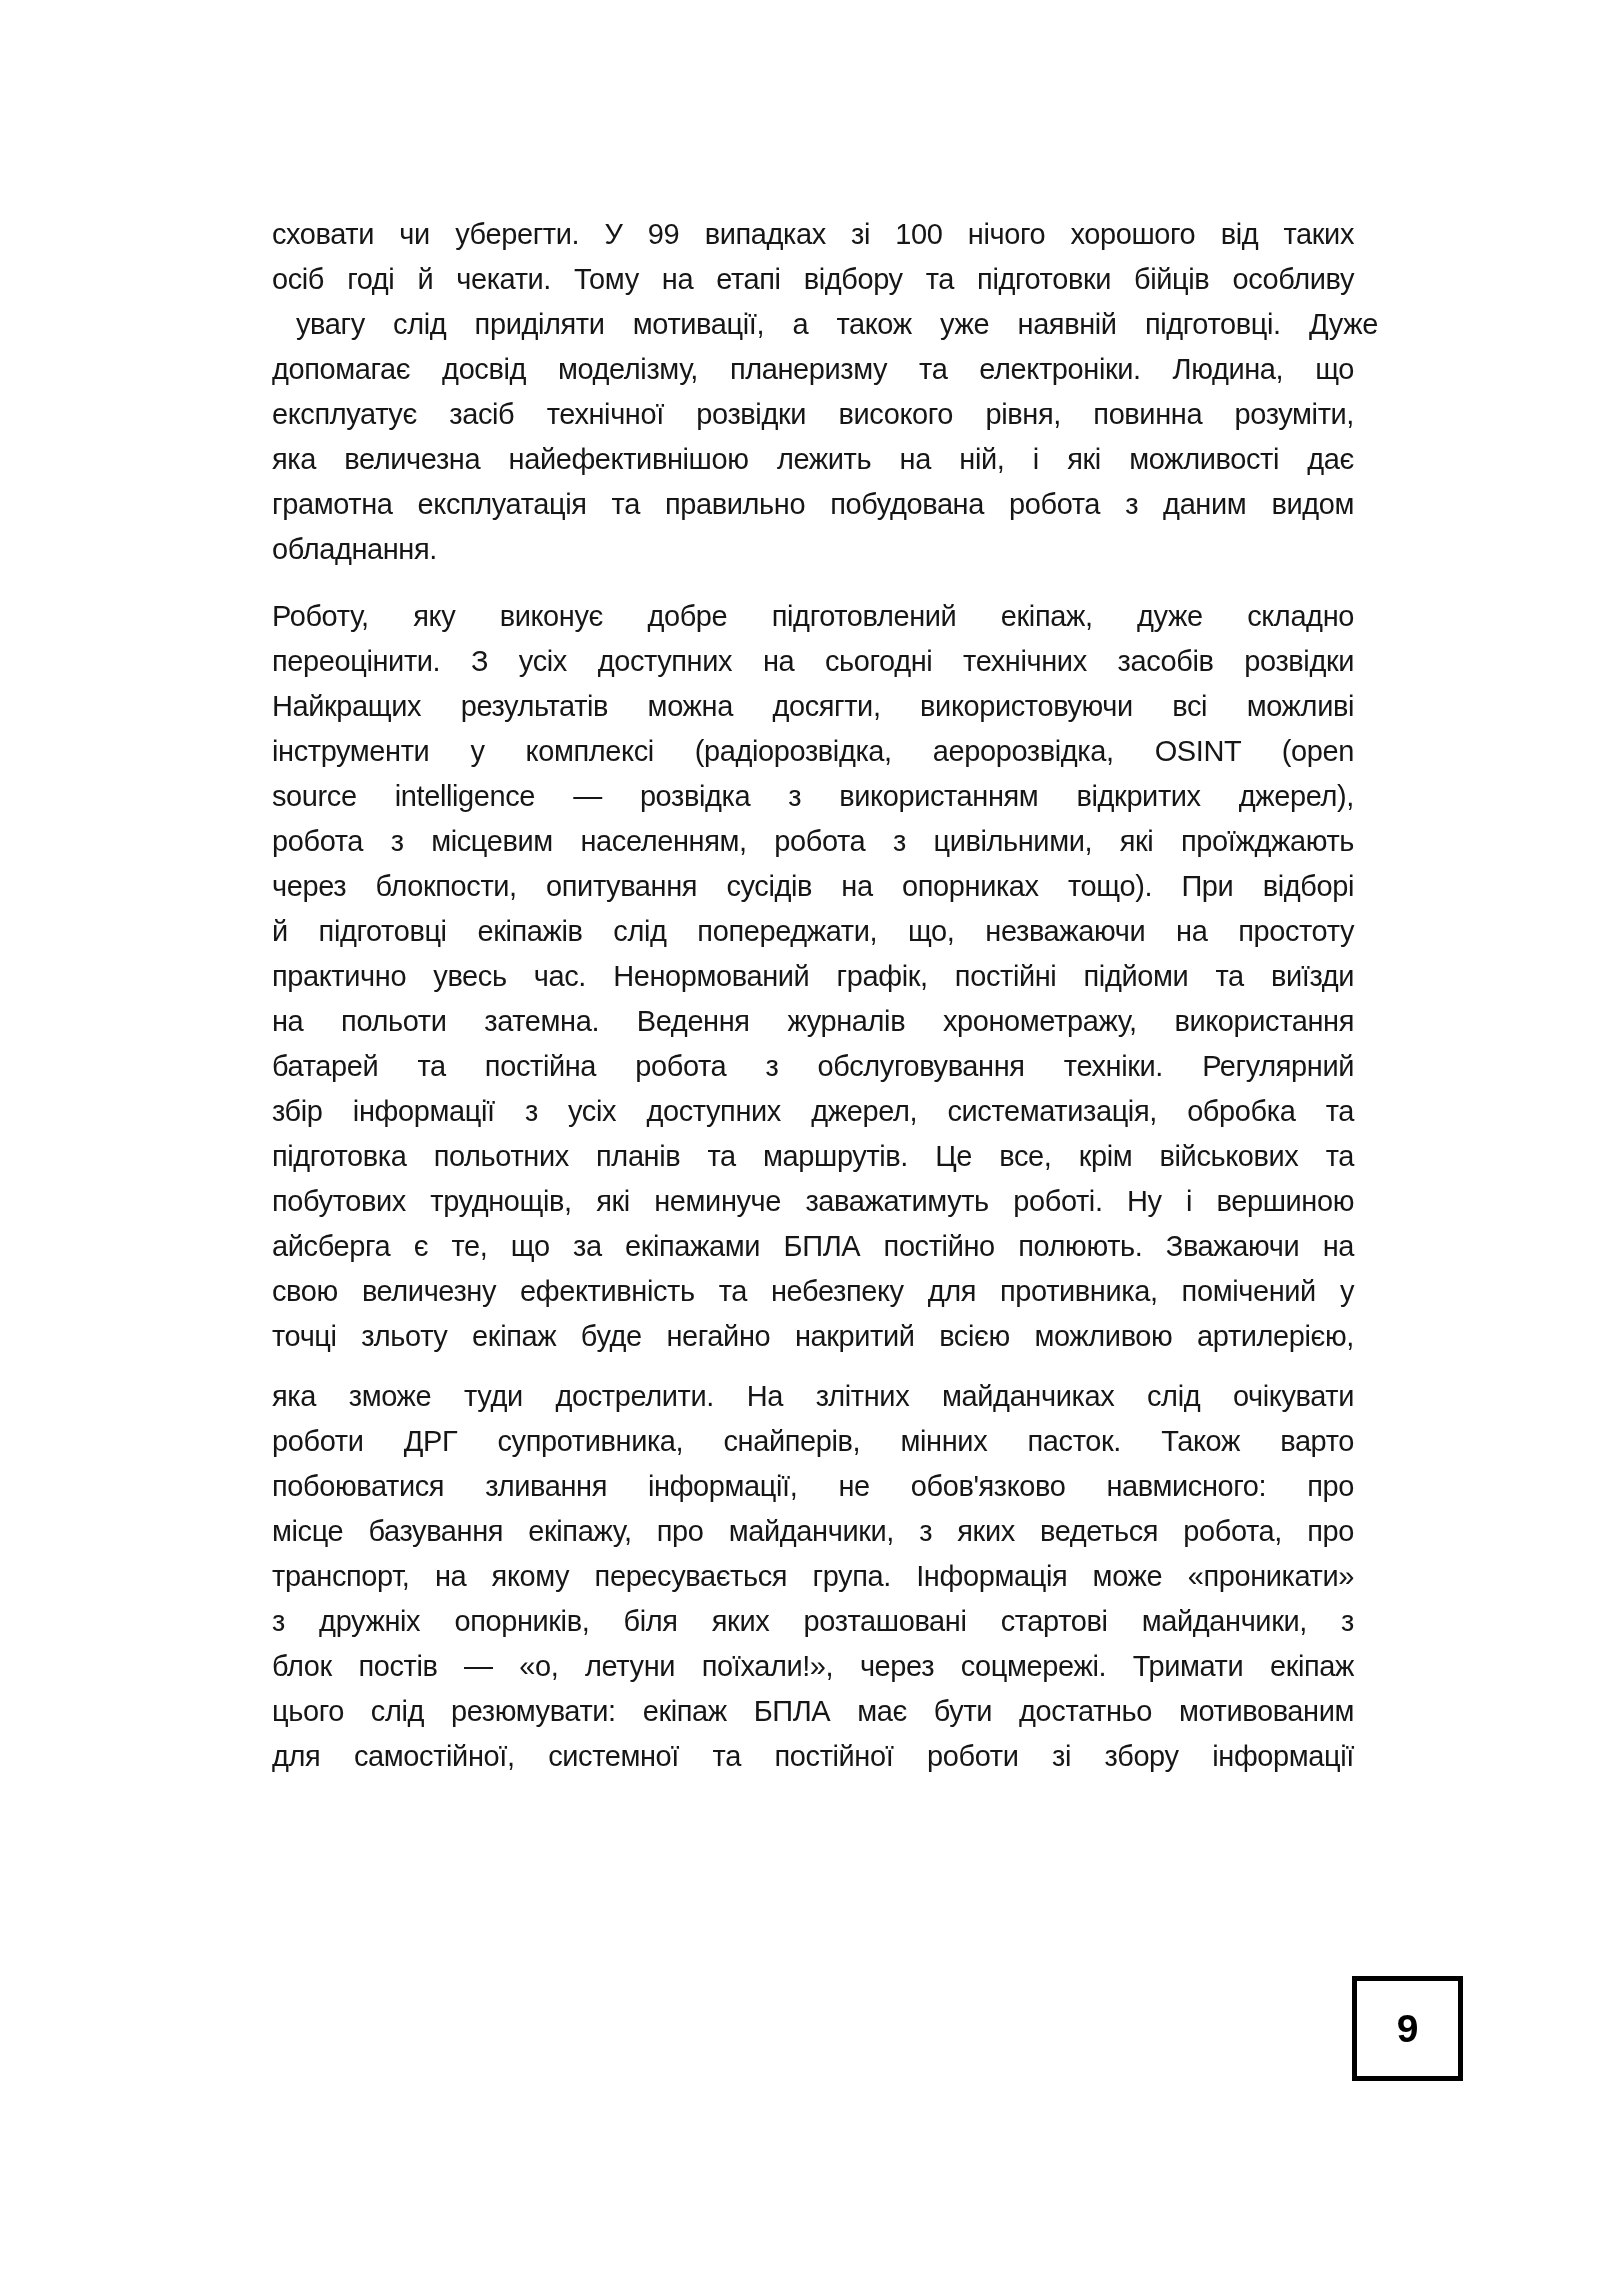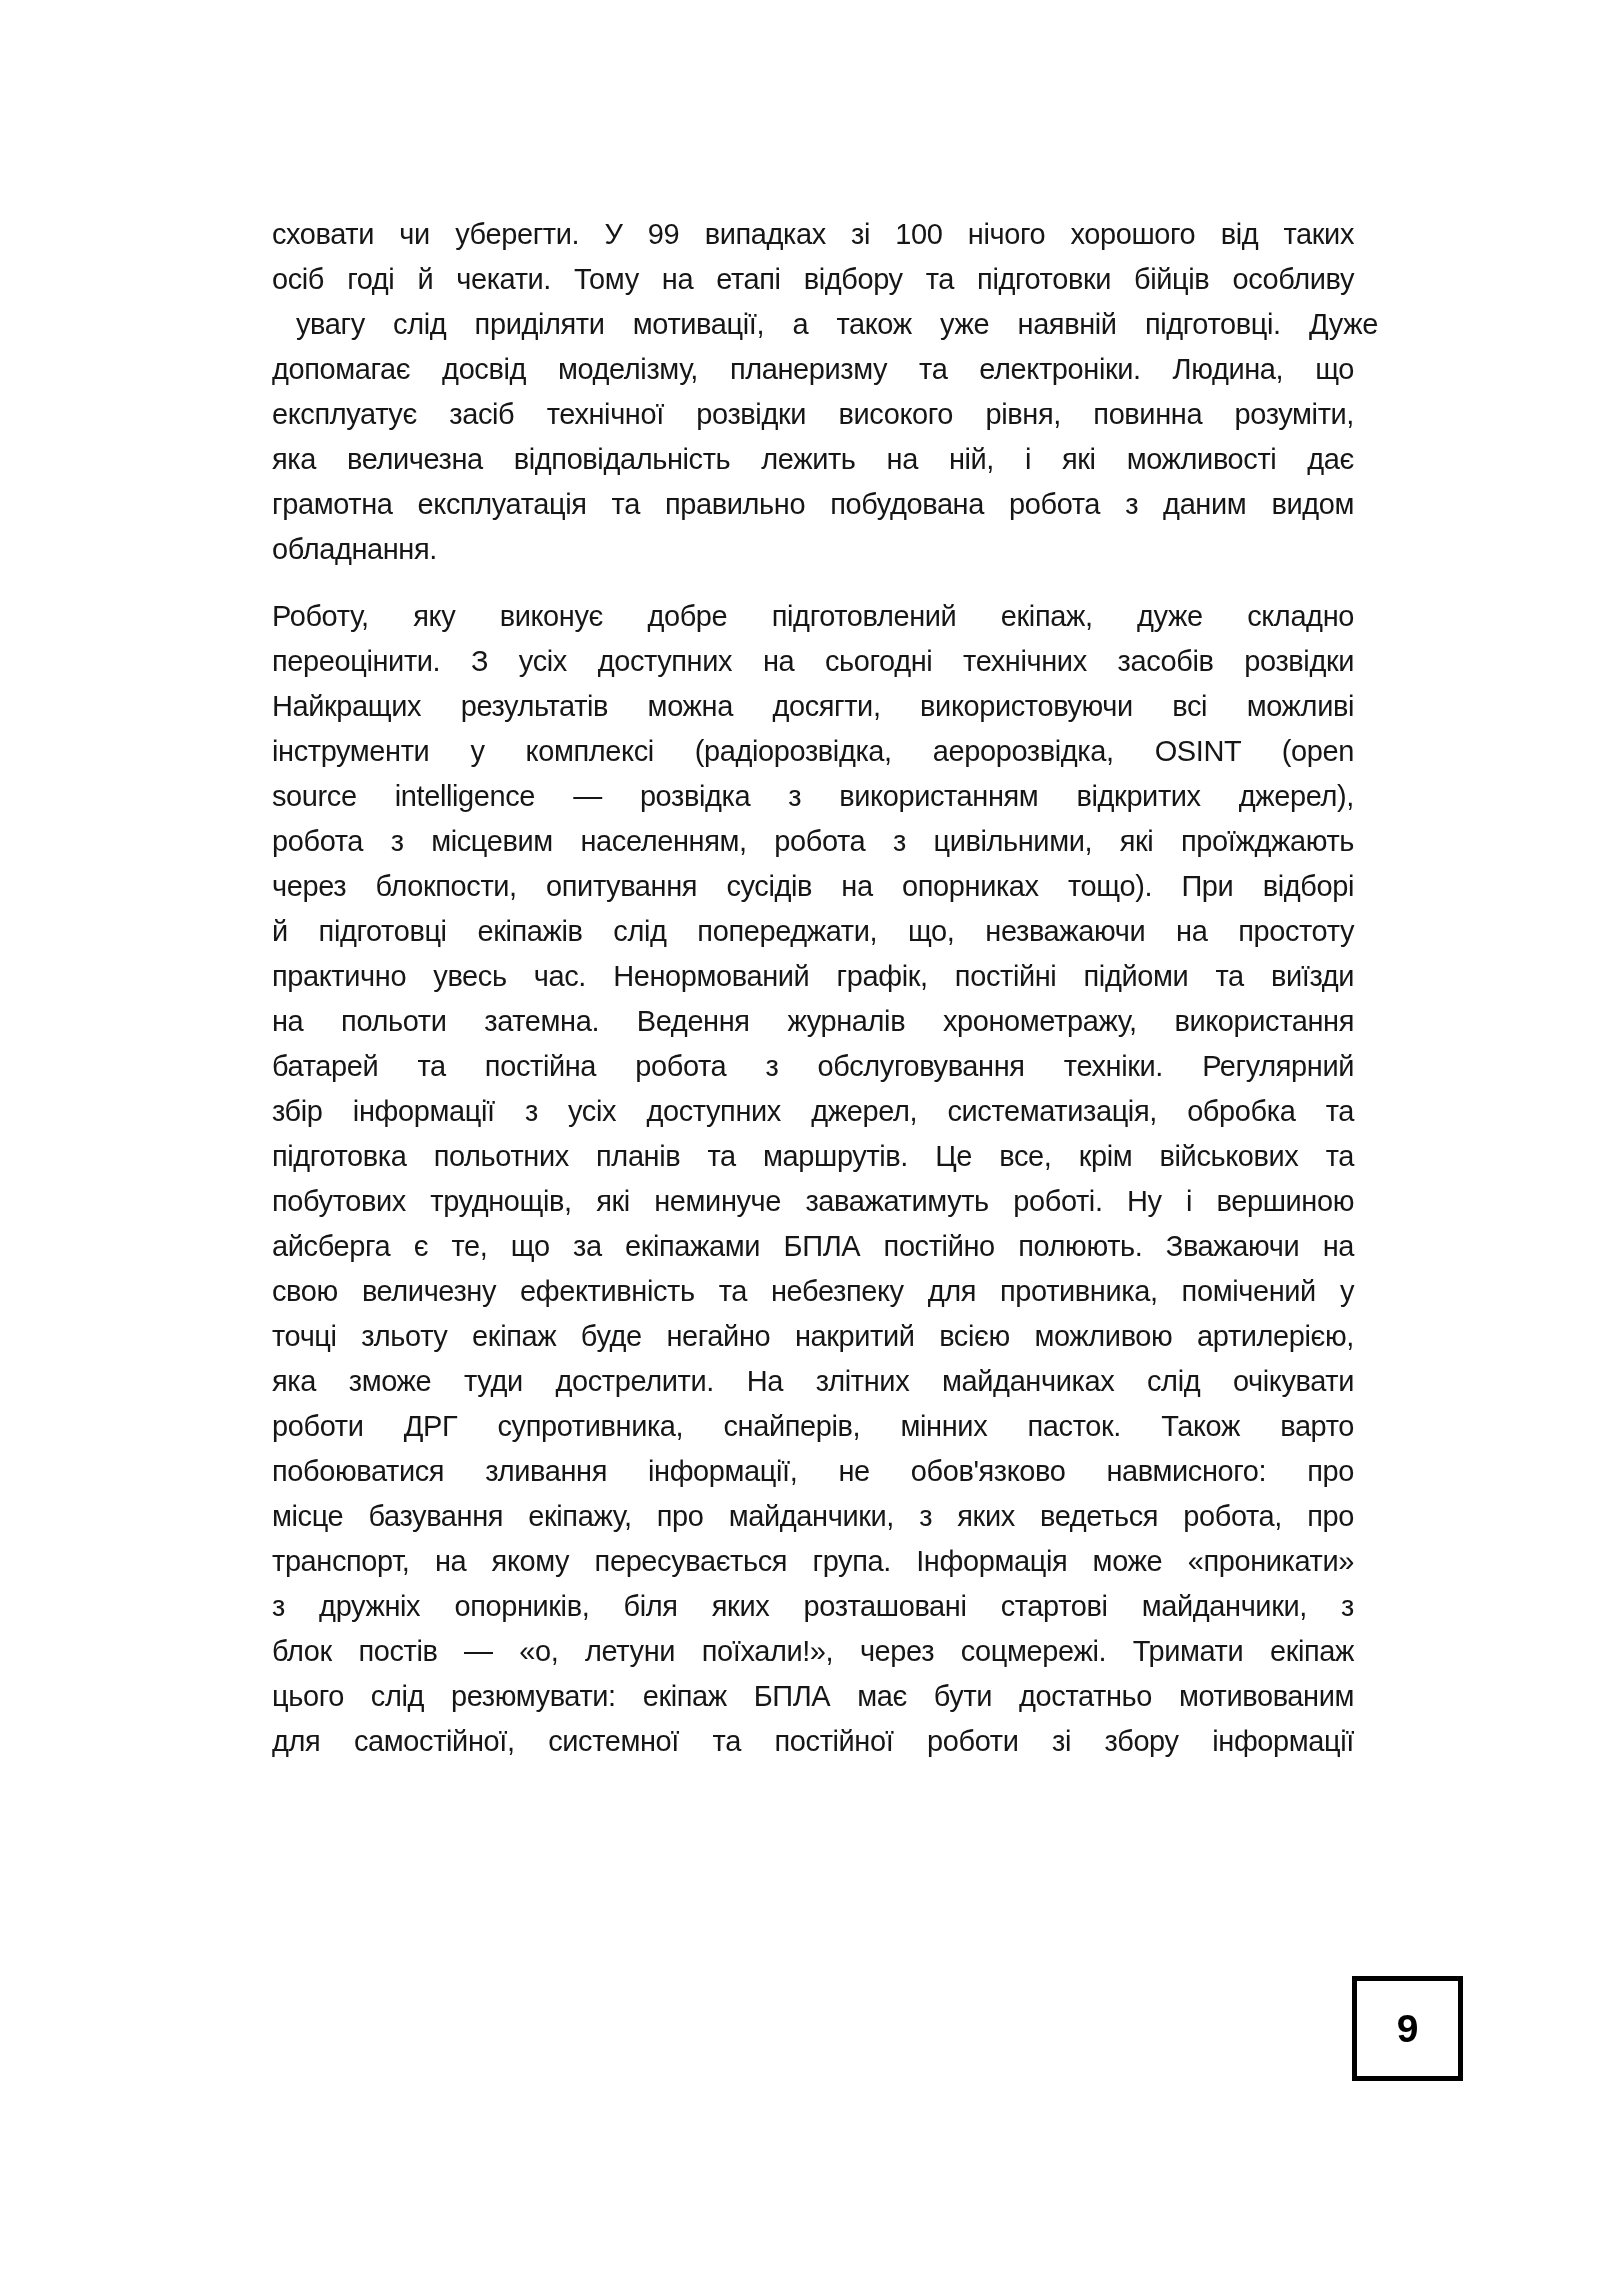--- a/index.html
+++ b/index.html
@@ -49,21 +49,21 @@
 <body>
 
 <div class="page">
 
   <div class="text-block para-1">
     <span class="line" style="display: block; width: 1082px;">сховати чи уберегти. У 99 випадках зі 100 нічого хорошого від таких</span>
     <span class="line" style="display: block; width: 1082px;">осіб годі й чекати. Тому на етапі відбору та підготовки бійців особливу</span>
     <span class="line" style="display: block; width: 1082px; margin-left: 24px;">увагу слід приділяти мотивації, а також уже наявній підготовці. Дуже</span>
     <span class="line" style="display: block; width: 1082px;">допомагає досвід моделізму, планеризму та електроніки. Людина, що</span>
     <span class="line" style="display: block; width: 1082px;">експлуатує засіб технічної розвідки високого рівня, повинна розуміти,</span>
-    <span class="line" style="display: block; width: 1082px;">яка величезна відповідальність лежить на ній, і які можливості дає</span>
+    <span class="line" style="display: block; width: 1082px;">яка величезна найефективнішою лежить на ній, і які можливості дає</span>
     <span class="line" style="display: block; width: 1082px;">грамотна експлуатація та правильно побудована робота з даним видом</span>
     <span class="line last" style="display: block; width: auto;">обладнання.</span>
   </div>
 
   <div class="text-block para-2">
     <span class="line" style="display: block; width: 1082px;">Роботу, яку виконує добре підготовлений екіпаж, дуже складно</span>
     <span class="line" style="display: block; width: 1082px;">переоцінити. З усіх доступних на сьогодні технічних засобів розвідки</span>
     <span class="line" style="display: block; width: 1082px;">Найкращих результатів можна досягти, використовуючи всі можливі</span>
     <span class="line" style="display: block; width: 1082px;">інструменти у комплексі (радіорозвідка, аеророзвідка, OSINT (open</span>
     <span class="line" style="display: block; width: 1082px;">source intelligence — розвідка з використанням відкритих джерел),</span>
@@ -72,21 +72,21 @@
     <span class="line" style="display: block; width: 1082px;">й підготовці екіпажів слід попереджати, що, незважаючи на простоту</span>
     <span class="line" style="display: block; width: 1082px;">практично увесь час. Ненормований графік, постійні підйоми та виїзди</span>
     <span class="line" style="display: block; width: 1082px;">на польоти затемна. Ведення журналів хронометражу, використання</span>
     <span class="line" style="display: block; width: 1082px;">батарей та постійна робота з обслуговування техніки. Регулярний</span>
     <span class="line" style="display: block; width: 1082px;">збір інформації з усіх доступних джерел, систематизація, обробка та</span>
     <span class="line" style="display: block; width: 1082px;">підготовка польотних планів та маршрутів. Це все, крім військових та</span>
     <span class="line" style="display: block; width: 1082px;">побутових труднощів, які неминуче заважатимуть роботі. Ну і вершиною</span>
     <span class="line" style="display: block; width: 1082px;">айсберга є те, що за екіпажами БПЛА постійно полюють. Зважаючи на</span>
     <span class="line" style="display: block; width: 1082px;">свою величезну ефективність та небезпеку для противника, помічений у</span>
     <span class="line" style="display: block; width: 1082px;">точці зльоту екіпаж буде негайно накритий всією можливою артилерією,</span>
-    <span class="line" style="display: block; width: 1082px;">яка зможе туди дострелити. На злітних майданчиках слід очікувати</span>
+    <span class="line" style="display: block; width: 1082px; margin-top: 15px;">яка зможе туди дострелити. На злітних майданчиках слід очікувати</span>
     <span class="line" style="display: block; width: 1082px;">роботи ДРГ супротивника, снайперів, мінних пасток. Також варто</span>
     <span class="line" style="display: block; width: 1082px;">побоюватися зливання інформації, не обов'язково навмисного: про</span>
     <span class="line" style="display: block; width: 1082px;">місце базування екіпажу, про майданчики, з яких ведеться робота, про</span>
     <span class="line" style="display: block; width: 1082px;">транспорт, на якому пересувається група. Інформація може «проникати»</span>
     <span class="line" style="display: block; width: 1082px;">з дружніх опорників, біля яких розташовані стартові майданчики, з</span>
     <span class="line" style="display: block; width: 1082px;">блок постів — «о, летуни поїхали!», через соцмережі. Тримати екіпаж</span>
     <span class="line" style="display: block; width: 1082px;">цього слід резюмувати: екіпаж БПЛА має бути достатньо мотивованим</span>
     <span class="line" style="display: block; width: 1082px;">для самостійної, системної та постійної роботи зі збору інформації</span>
   </div>
 

